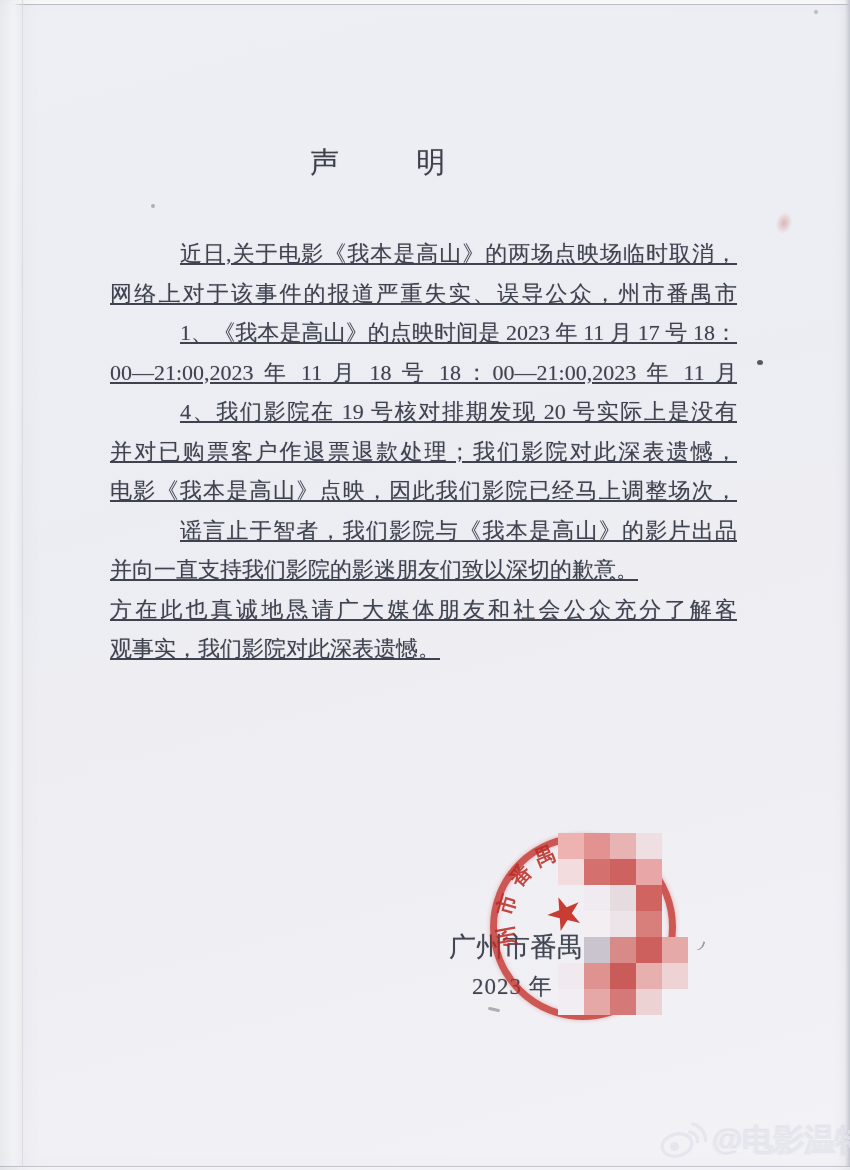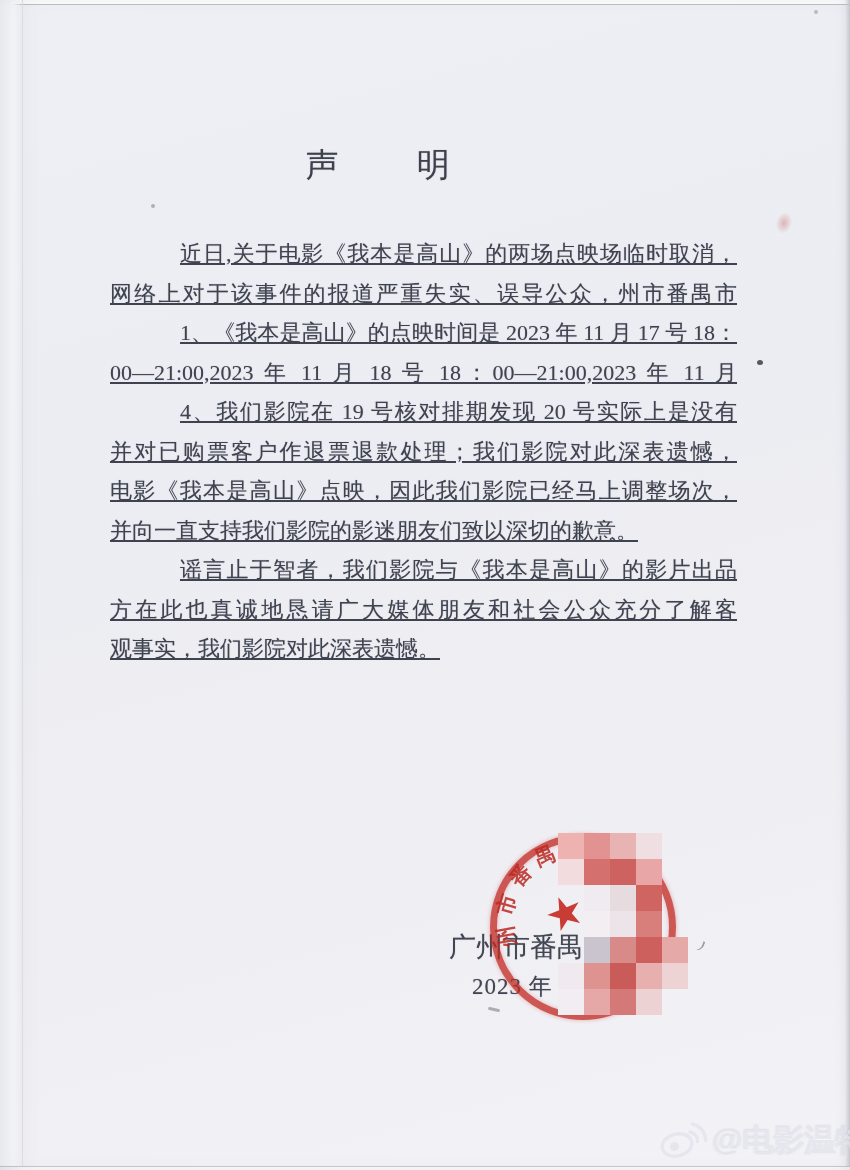--- a/index.html
+++ b/index.html
@@ -13,21 +13,21 @@
   
   .edge-top{position:absolute;left:0;top:0;width:850px;height:4px;background:#fbfbfc;border-bottom:1.5px solid rgba(140,142,152,.55);}
   .edge-left{position:absolute;left:0;top:0;width:22px;height:1170px;background:linear-gradient(90deg,#fdfdfe 60%,rgba(253,253,254,0));border-right:1px solid rgba(170,172,182,.35);}
   .edge-right{position:absolute;right:0;top:0;width:5px;height:1170px;background:linear-gradient(270deg,#cfd0d7,rgba(207,208,215,0));}
   .edge-bottom{position:absolute;left:0;bottom:0;width:850px;height:3px;background:#f8f8fa;border-top:1.5px solid rgba(150,152,162,.5);}
   .paper-shade{position:absolute;inset:0;box-shadow:inset 26px 0 30px -18px rgba(120,125,145,.22), inset -10px 0 14px -8px rgba(120,125,145,.18);pointer-events:none;}
 
   
   .doc-title{
     position:absolute;left:0;top:143px;width:756px;
-    text-align:center;font-size:33px;color:#3d414c;
+    text-align:center;font-size:29px;color:#3d414c;
     word-spacing:68px;letter-spacing:1px;
     text-shadow:0 0 1px rgba(61,65,76,.35);
   }
 
   
   .body-lines{
     position:absolute;left:110px;top:234px;width:627px;
     font-size:22px;color:#3f4350;
     text-shadow:0 0 1px rgba(63,67,80,.38);
     text-decoration:underline;
@@ -96,22 +96,22 @@
   <div class="doc-title">声 明</div>
 
   <div class="body-lines">
       <div class="bline indent full">近日,关于电影《我本是高山》的两场点映场临时取消，</div>
       <div class="bline full">网络上对于该事件的报道严重失实、误导公众，州市番禺市</div>
       <div class="bline indent full">1、《我本是高山》的点映时间是 2023 年 11 月 17 号 18：</div>
       <div class="bline full">00—21:00,2023 年 11 月 18 号 18：00—21:00,2023 年 11 月</div>
       <div class="bline indent full">4、我们影院在 19 号核对排期发现 20 号实际上是没有</div>
       <div class="bline full">并对已购票客户作退票退款处理；我们影院对此深表遗憾，</div>
       <div class="bline full">电影《我本是高山》点映，因此我们影院已经马上调整场次，</div>
+      <div class="bline indent full">谣言止于智者，我们影院与《我本是高山》的影片出品</div>
       <div class="bline short">并向一直支持我们影院的影迷朋友们致以深切的歉意。</div>
-      <div class="bline indent full">谣言止于智者，我们影院与《我本是高山》的影片出品</div>
       <div class="bline full">方在此也真诚地恳请广大媒体朋友和社会公众充分了解客</div>
       <div class="bline short">观事实，我们影院对此深表遗憾。</div>
     </div>
 
   <div class="sig-org">广州市番禺区</div>
   <div class="sig-date">2023 年 11 月</div>
 
   <div class="stamp-ring"></div>
   <svg class="stamp-arc" viewBox="0 0 200 200" width="200" height="200">
     <defs>

